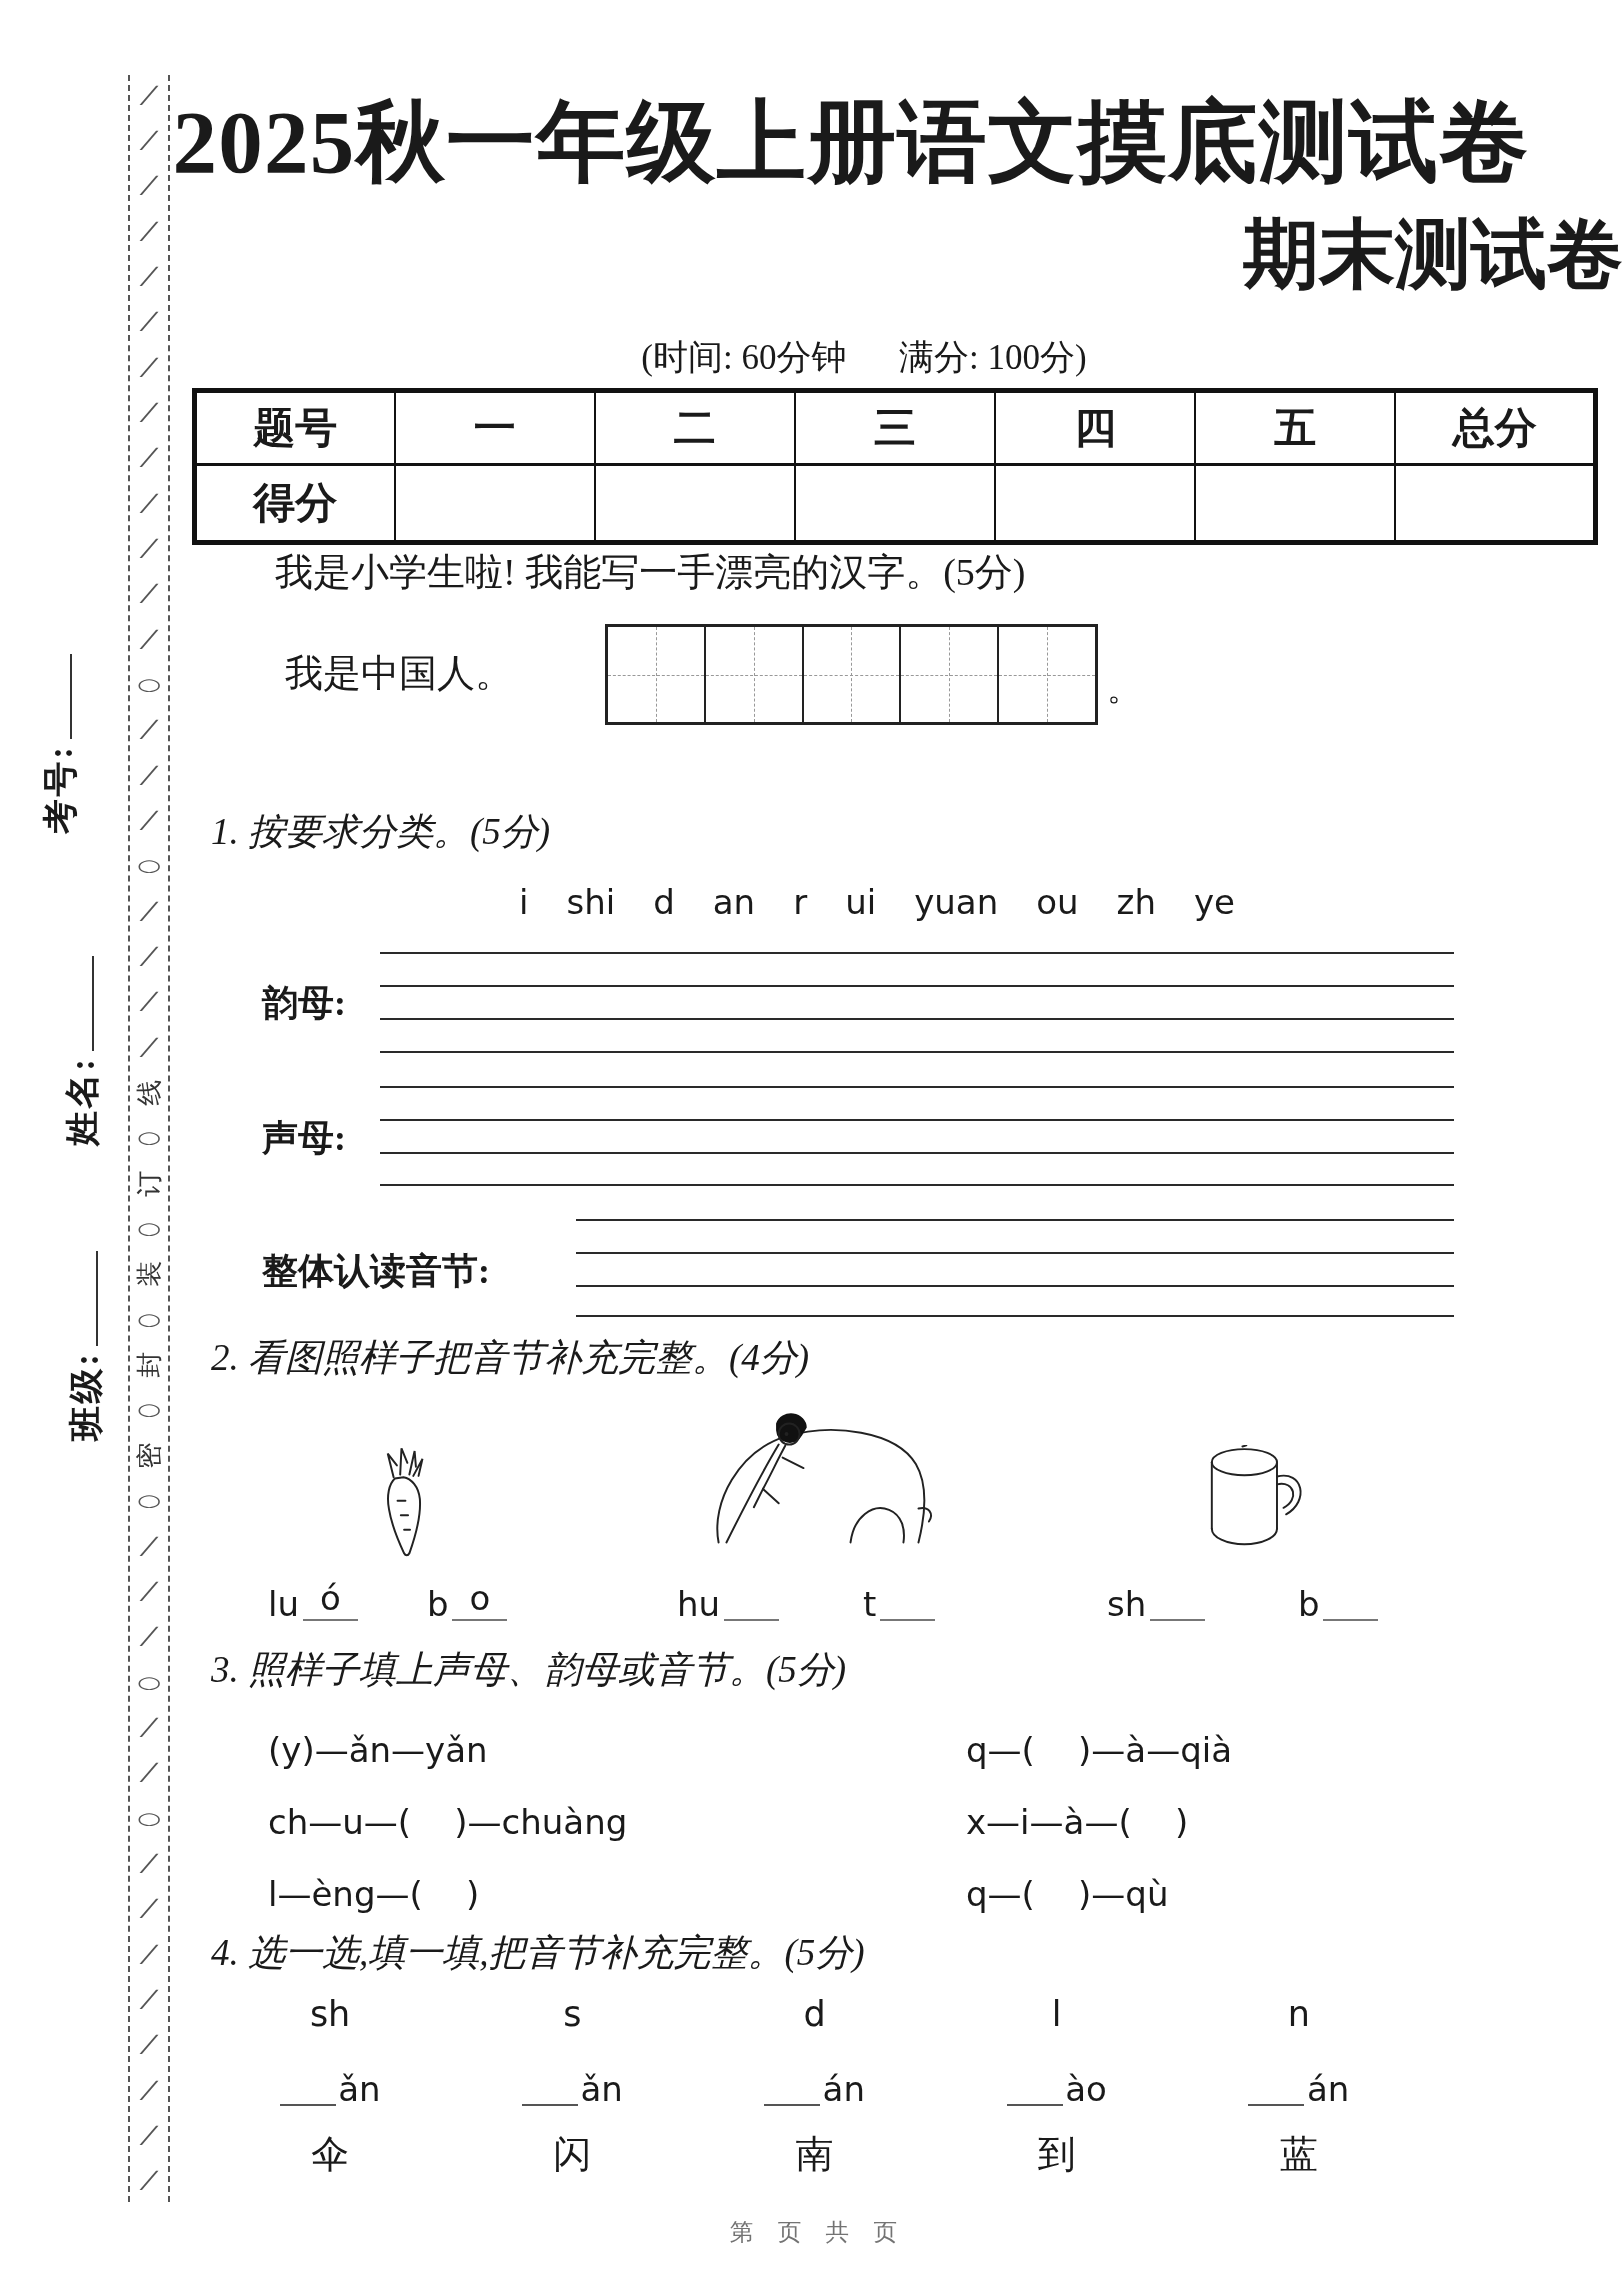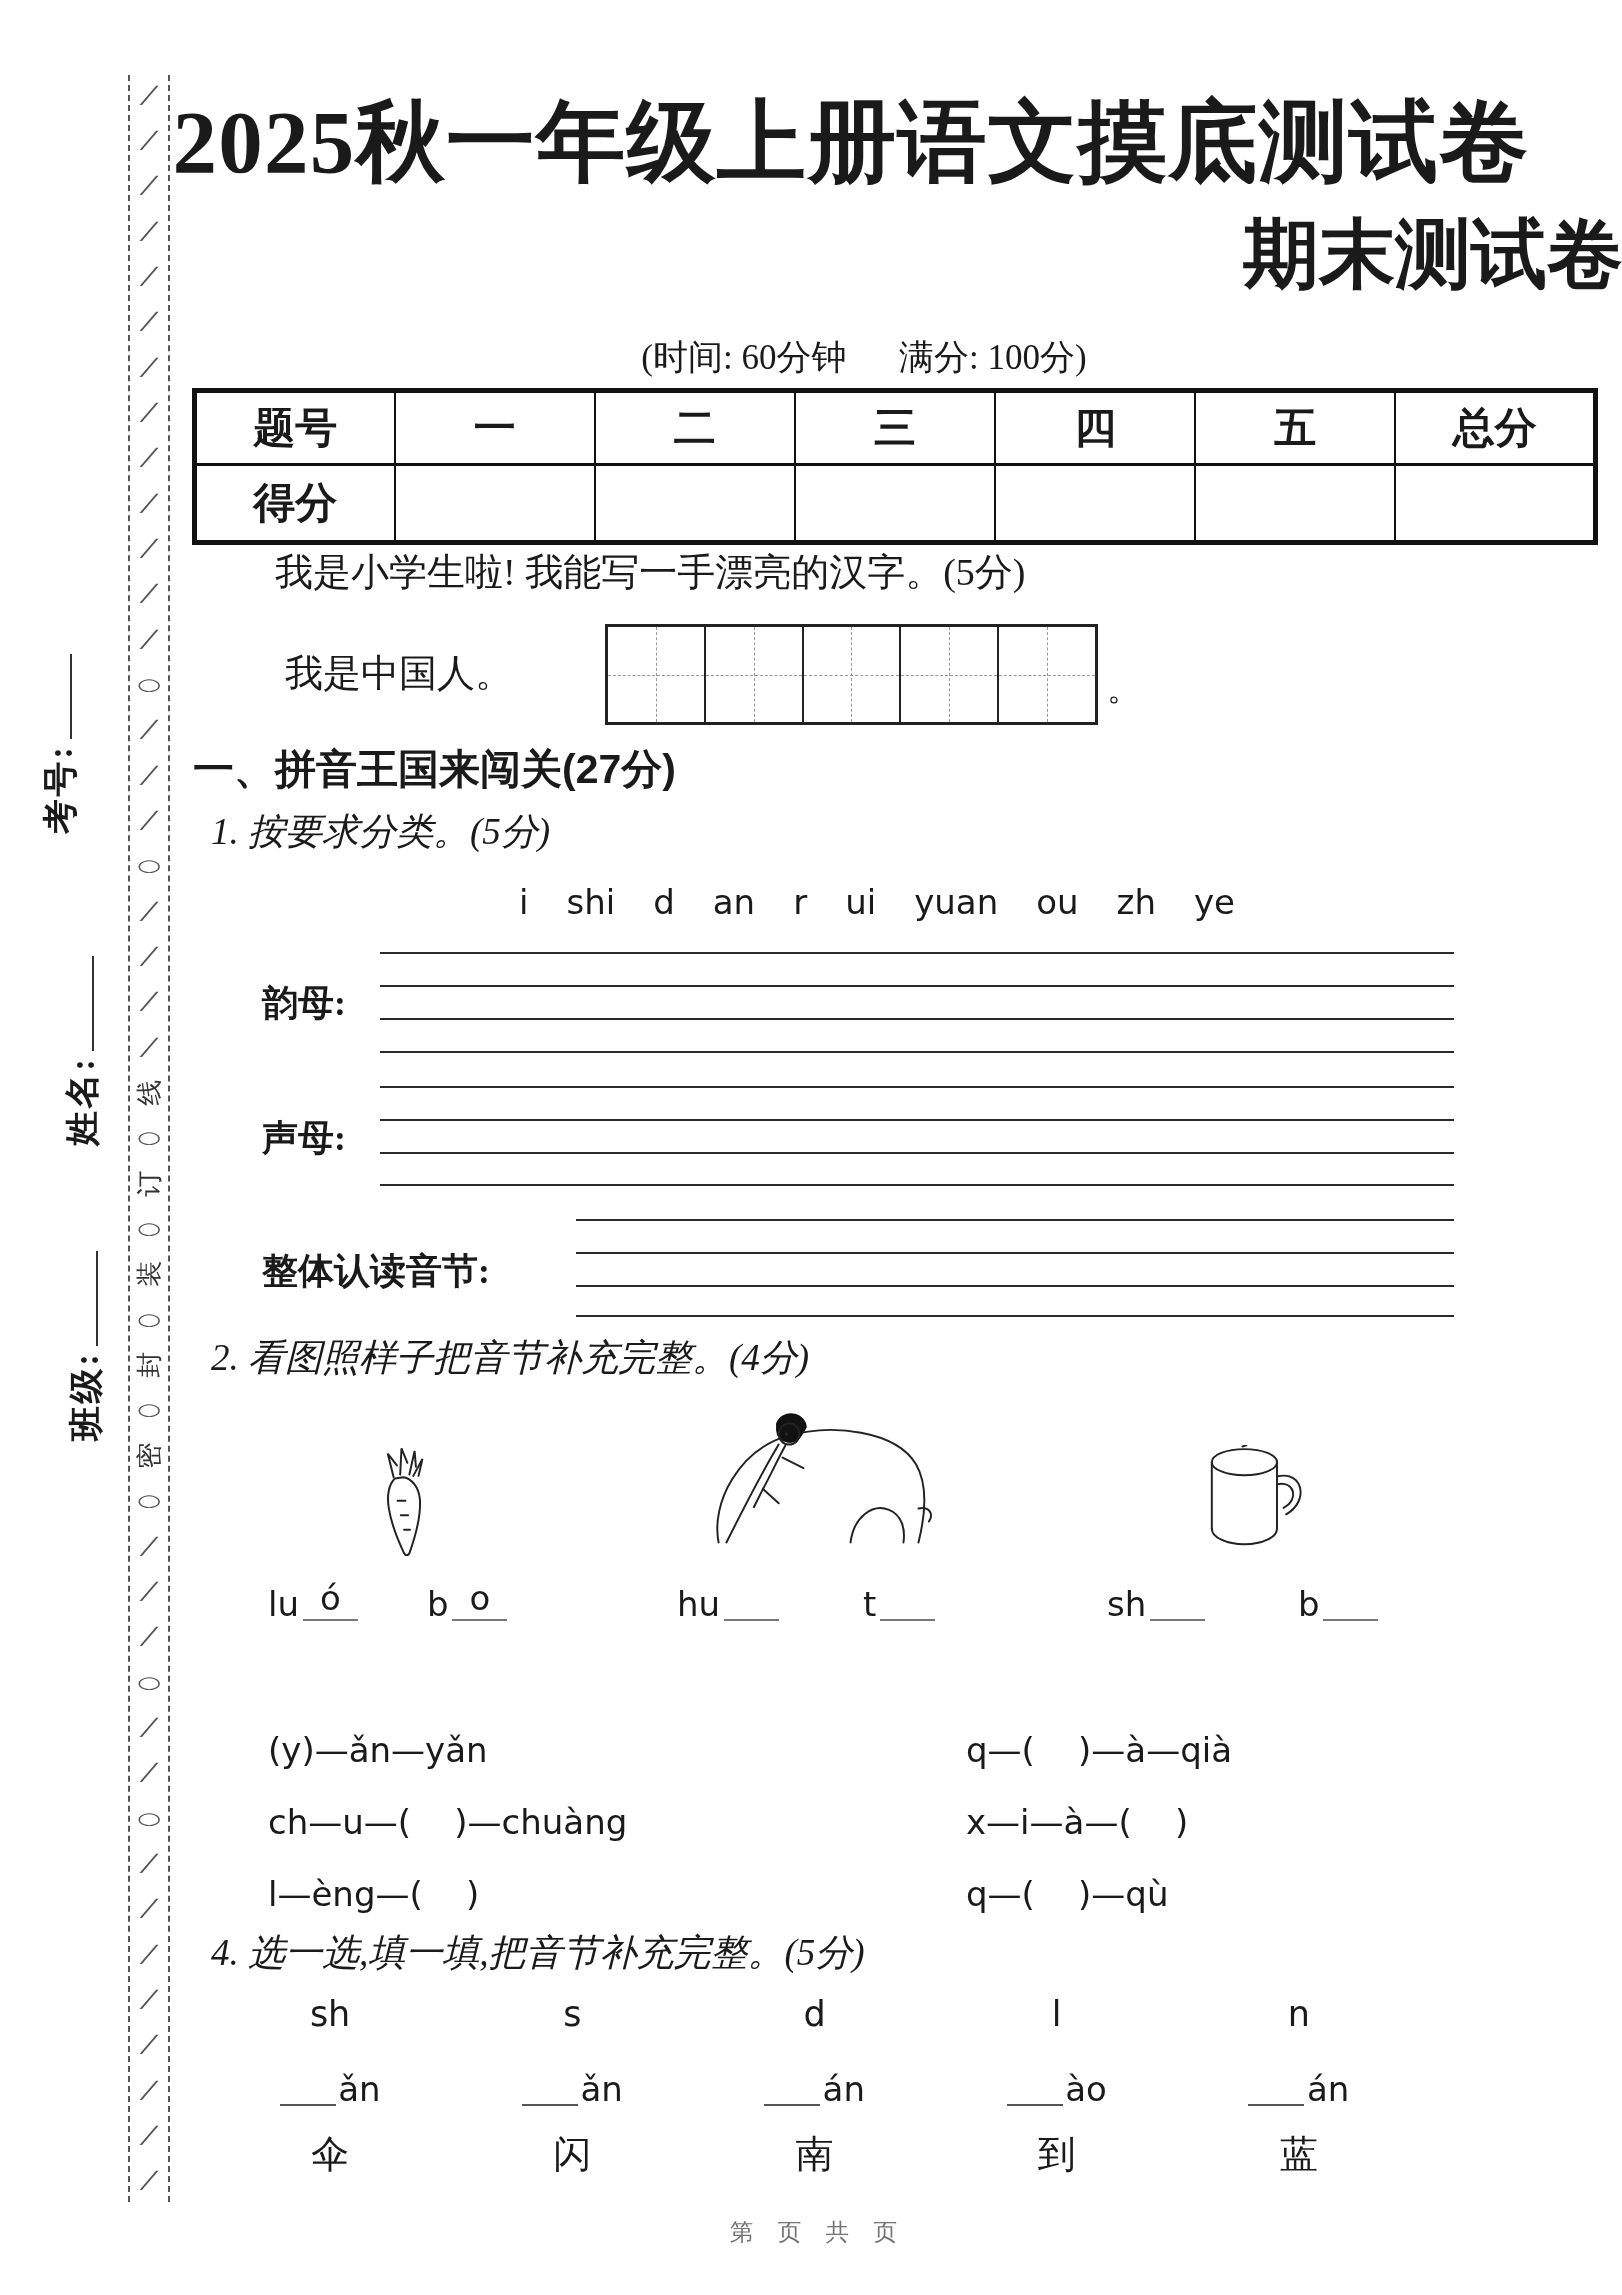--- a/index.html
+++ b/index.html
@@ -248,21 +248,20 @@
         <span class="vd"></span>
         <span class="hd"></span>
       </div>
     <div class="copy-cell">
         <span class="vd"></span>
         <span class="hd"></span>
       </div>
   </div>
   <div class="copy-period">。</div>
 
-  <div class="sec-heading">一、拼音王国来闯关(27分)</div>
 
   <div class="q-heading" style="top:813px">1. 按要求分类。(5分)</div>
   <div class="pinyin-row">
 
   <span>i</span>
       <span>shi</span>
       <span>d</span>
       <span>an</span>
       <span>r</span>
       <span>ui</span>
@@ -332,20 +331,21 @@
     </svg>
   </div>
 
   <span class="syll" style="left:268px"><span>lu</span><span class="ansline">ó</span></span>
   <span class="syll" style="left:427px"><span>b</span><span class="ansline">o</span></span>
   <span class="syll" style="left:677px"><span>hu</span><span class="ansline"></span></span>
   <span class="syll" style="left:863px"><span>t</span><span class="ansline"></span></span>
   <span class="syll" style="left:1107px"><span>sh</span><span class="ansline"></span></span>
   <span class="syll" style="left:1298px"><span>b</span><span class="ansline"></span></span>
 
+  <div class="q-heading" style="top:1651px">3. 照样子填上声母、韵母或音节。(5分)</div>
   <div class="q3-grid">
 
   <div class="q3-item">(y)—ǎn—yǎn</div>
       <div class="q3-item">q—(    )—à—qià</div>
       <div class="q3-item">ch—u—(    )—chuàng</div>
       <div class="q3-item">x—i—à—(    )</div>
       <div class="q3-item">l—èng—(    )</div>
       <div class="q3-item">q—(    )—qù</div>
     </div>
 

